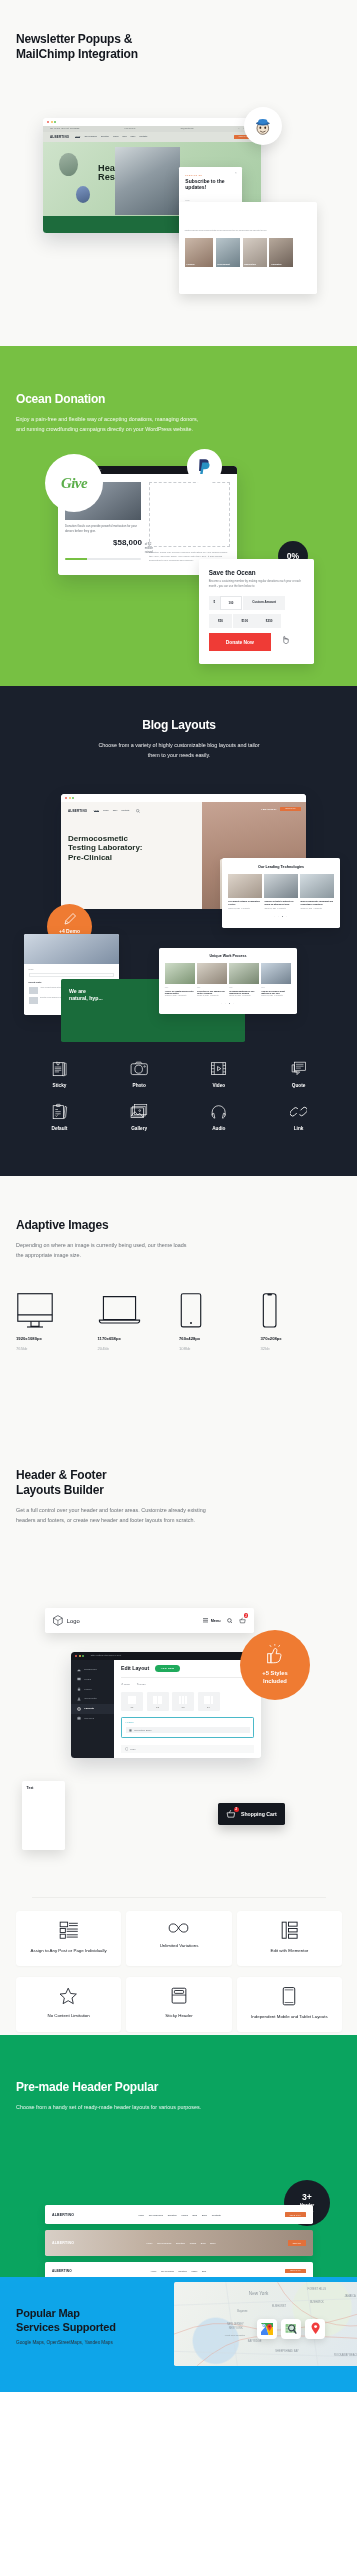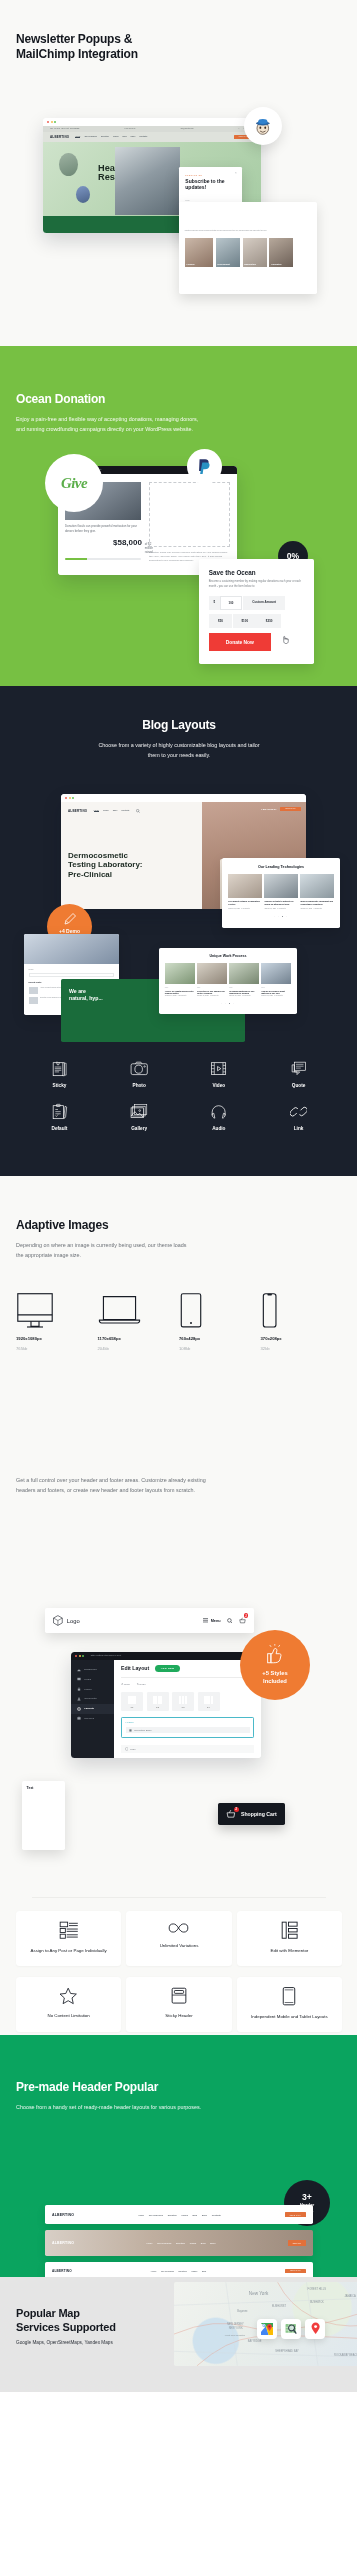--- a/index.html
+++ b/index.html
@@ -135,21 +135,21 @@
   .tooltip-dark {
     position: absolute; background: #14181f; color: #fff; border-radius: 1.7px;
     padding: 5.8px 8px; display: flex; align-items: center; gap: 5.2px;
     font-size: 5.2px; font-weight: 700; box-shadow: 0 4.6px 11.5px rgba(0,0,0,.22);
   }
 
   
   .hstrip { background: #fff; border-radius: 1.7px; overflow: hidden; box-shadow: 0 3.5px 9.2px rgba(0,0,0,.10); }
 
   
-  .map-wrap { position: relative; height: 89px; background: #e5e5e5; overflow: hidden; }
+  .map-wrap { position: relative; height: 89px; background: #0ea5e9; overflow: hidden; }
   .map-img { position: absolute; right: -5.8px; top: 4.6px; width: 190px; height: 84px; border-radius: 1.7px; }
   .map-badges { position: absolute; display: flex; gap: 4.6px; }
   .map-badge { width: 19.6px; height: 19.6px; background: #fff; border-radius: 4px; box-shadow: 0 2.3px 7px rgba(0,0,0,.13); display:flex; align-items:center; justify-content:center; }
 
   .small-card { background:#fff; border-radius:1.7px; box-shadow:0 4.6px 12.7px rgba(0,0,0,.13); }
   .mini { font-size: 1.5px; color: #8c9196; line-height: 1.6; }
   .mini-t { font-size: 2px; color: #1a1f28; font-weight: 700; line-height: 1.35; }
 </style>
 </head>
 <body>
@@ -333,21 +333,21 @@
               <span class="active">Home</span>
               <span>Pages</span>
               <span>Shop</span>
               <span>Contacts</span>
             </span>
             <svg width="4" height="4" viewBox="0 0 16 16">
               <circle cx="6.6" cy="6.6" r="5" fill="none" stroke="#3e4852" stroke-width="1.6"></circle>
               <line x1="10.4" y1="10.4" x2="14.6" y2="14.6" stroke="#3e4852" stroke-width="1.6"></line>
             </svg>
           </div>
-          <div style="margin-top:38px;font-size:8px;font-weight:700;color:#1c2a22;line-height:1.2;">
+          <div style="margin-top:21px;font-size:8px;font-weight:700;color:#1c2a22;line-height:1.2;">
             <span>Dermocosmetic</span><br>
             <span>Testing Laboratory:</span><br>
             <span>Pre-Clinical</span>
           </div>
         </div>
         <div style="width:104px;background:linear-gradient(170deg,#c7a494 0%,#ab8674 55%,#8e6e5e 100%);position:relative;">
           <div style="position:absolute;top:5.2px;right:5.2px;display:flex;align-items:center;gap:4px;">
             <span style="font-size:2.1px;color:#fff;font-weight:700;">1 800 456 56 97</span>
             <span class="cta-btn">LET'S TALK</span>
           </div>
@@ -593,20 +593,24 @@
           <rect x="11" y="3" width="8" height="3" rx="1.5" fill="#181d26"></rect>
         </svg>
         <span class="dev-dim">370x208px</span>
         <span class="dev-size">32kb</span>
       </div>
     </div>
   </section>
 
   <section class="section sec-light" style="height:611px;">
     <div class="inner" style="padding-top:44px;">
+      <h2 class="title">
+        <span>Header &amp; Footer</span><br>
+        <span>Layouts Builder</span>
+      </h2>
       <p class="lede" style="max-width:199px;">Get a full control over your header and footer areas. Customize already existing headers and footers, or create new header and footer layouts from scratch.</p>
     </div>
 
     <div class="small-card" style="position:absolute;left:45px;top:184px;width:209px;height:25px;display:flex;align-items:center;justify-content:space-between;padding:0 8px;">
       <div style="display:flex;align-items:center;gap:4px;">
         <svg width="9.8" height="11" viewBox="0 0 18 20">
           <path d="M9 1l8 4.5v9L9 19l-8-4.5v-9z" fill="none" stroke="#181d26" stroke-width="1.1"></path>
           <path d="M1 5.5L9 10l8-4.5M9 10v9" fill="none" stroke="#181d26" stroke-width=".9"></path>
         </svg>
         <span style="font-size:5.8px;color:#181d26;">Logo</span>

